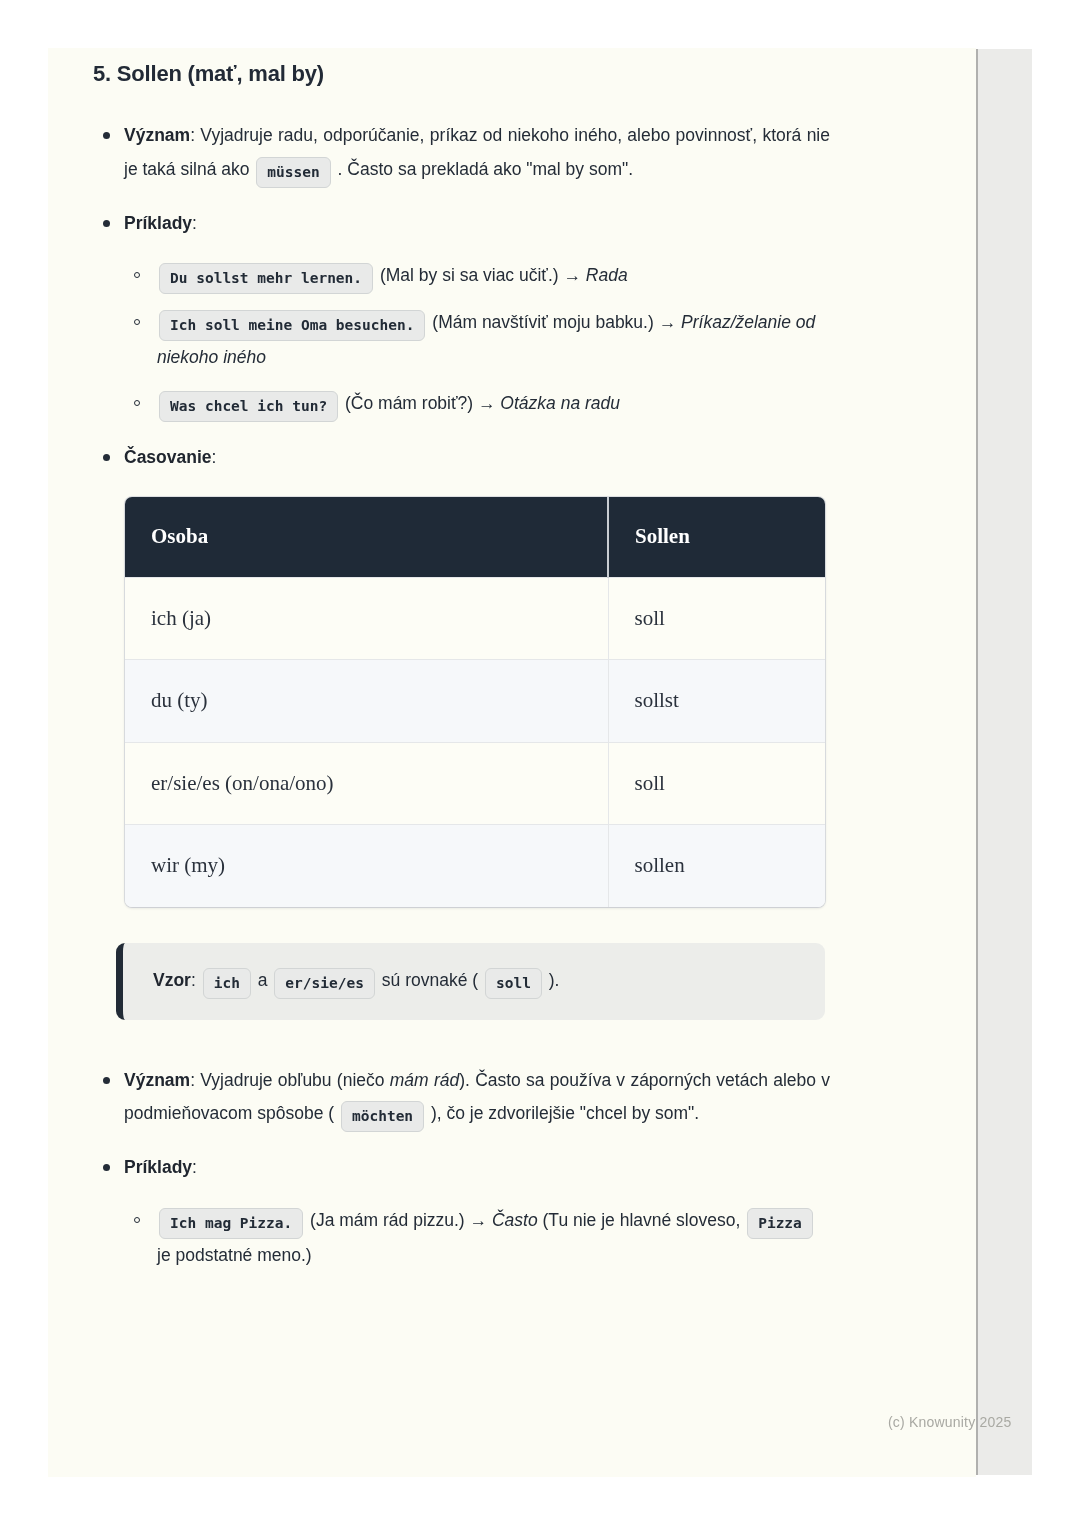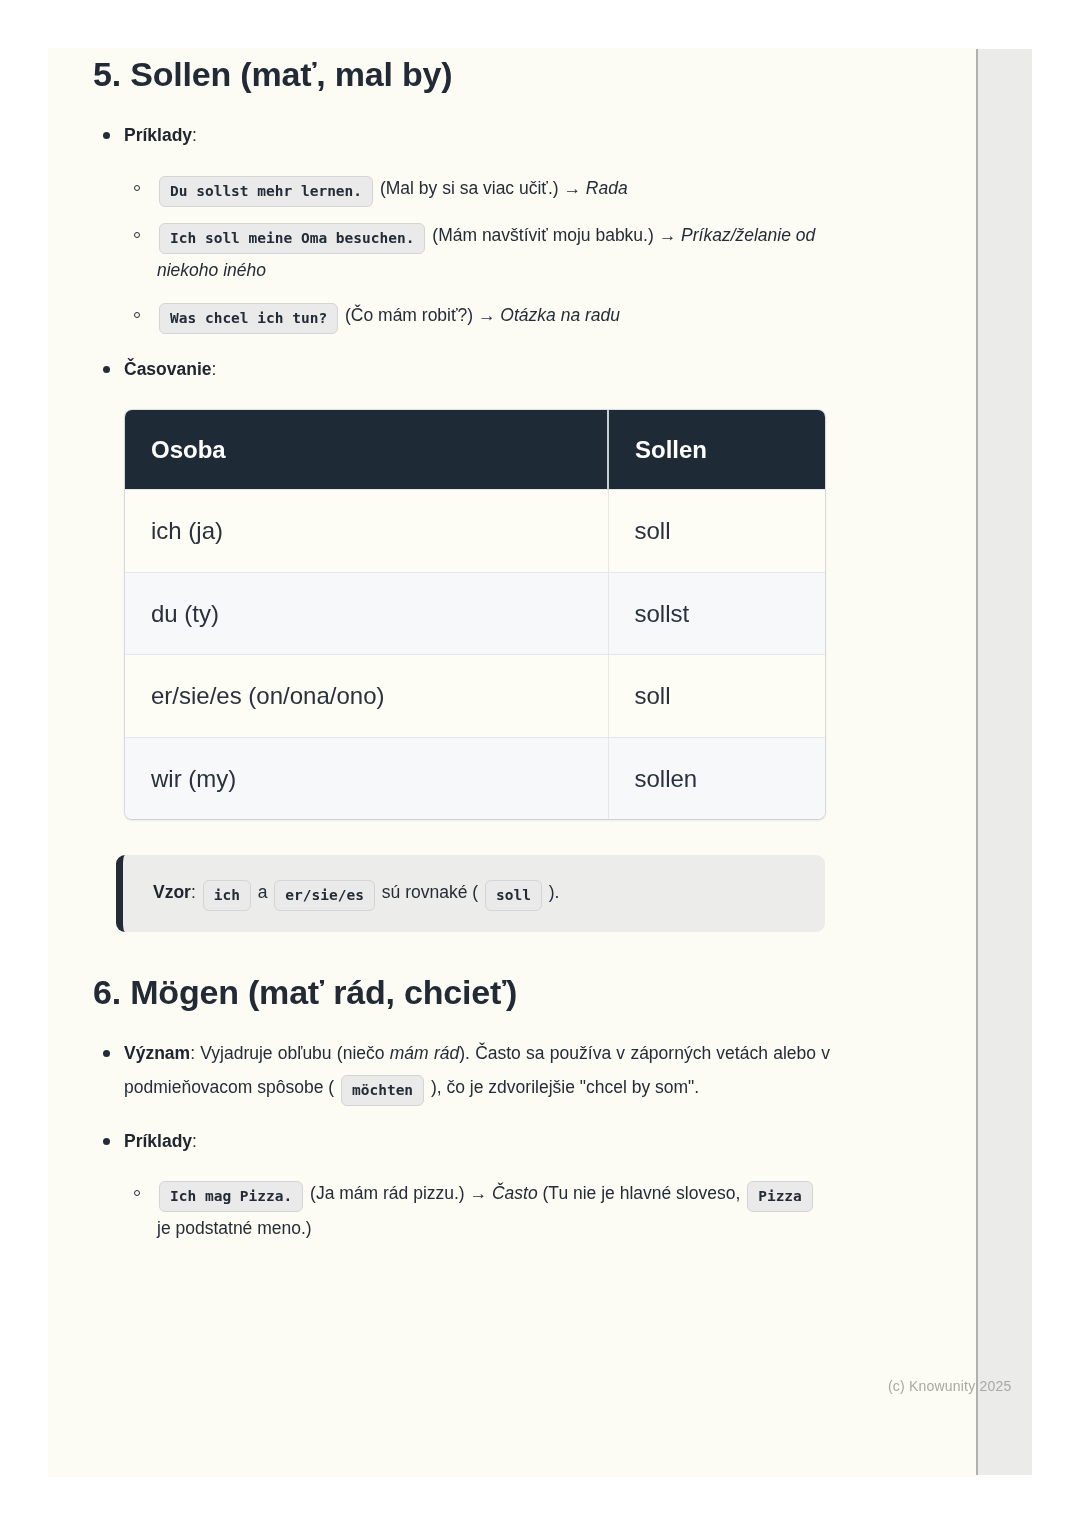--- a/index.html
+++ b/index.html
@@ -24,36 +24,36 @@
   .scroll-strip {
     position: absolute;
     left: 976px; top: 49px;
     width: 56px; height: 1426px;
     background: #ebebe9;
     border-left: 2px solid #b0b0ae;
   }
 
   .watermark {
     position: absolute;
-    left: 888px; top: 1378px;
+    left: 888px; top: 1414px;
     font-size: 14px;
     color: #a9a9a3;
     letter-spacing: 0.2px;
     z-index: 5;
   }
 
   .content {
     padding: 10px 146px 0 45px;
     font-size: 17.5px;
     line-height: 33.5px;
   }
 
   h2 {
     margin: 0 0 29px 0;
-    font-size: 34px;
+    font-size: 22px;
     line-height: 32px;
     font-weight: 700;
     color: #222a36;
     letter-spacing: -0.2px;
   }
   h2.h-second { margin-top: 0; }
 
   ul.top-list {
     list-style: none;
     margin: 0; padding: 0 0 0 31px;
@@ -112,21 +112,22 @@
     width: 700px;
     margin: 23px 0 36px 32px;
     border-radius: 7px;
     overflow: hidden;
     box-shadow: 0 1px 3px rgba(16,24,40,0.14), 0 0 0 1px #e2e4e6;
     background: #fdfdf6;
   }
   table.conj {
     width: 100%;
     border-collapse: collapse;
-    font-size: 24px;
+    font-size: 21px;
+    font-family: Liberation Serif, serif;
   }
   table.conj th {
     background: #1f2a37;
     color: #ffffff;
     font-weight: 700;
     text-align: left;
     padding: 23px 26px;
   }
   table.conj th + th { border-left: 2px solid #c9cdd2; }
   table.conj td {
@@ -150,20 +151,24 @@
 </style>
 </head>
 <body>
 
 <div class="page">
   <div class="content">
 
     <h2>5. Sollen (mať, mal by)</h2>
 
     <ul class="top-list">
+      <li class="top-li">
+        <span class="marker dot"></span>
+        <div class="para justify"><strong>Význam</strong>: Vyjadruje radu, odporúčanie, príkaz od niekoho iného, alebo povinnosť, ktorá nie je taká silná ako <span class="chip">müssen</span> . Často sa prekladá ako "mal by som".</div>
+      </li>
       <li class="top-li">
         <span class="marker dot"></span>
         <div class="para"><strong>Príklady</strong>:</div>
         <ul class="sub-list">
             <li class="sub-li">
               <span class="marker circ"></span>
               <div class="para"><span class="chip">Du sollst mehr lernen.</span> (Mal by si sa viac učiť.) → <em>Rada</em></div>
             </li>
             <li class="sub-li">
               <span class="marker circ"></span>
@@ -207,21 +212,20 @@
               <td>sollen</td>
             </tr>
           </tbody>
       </table>
     </div>
 
     <div class="callout">
       <div class="para"><strong>Vzor</strong>: <span class="chip">ich</span> a <span class="chip">er/sie/es</span> sú rovnaké ( <span class="chip">soll</span> ).</div>
     </div>
 
-    <h2 class="h-second">6. Mögen (mať rád, chcieť)</h2>
 
     <ul class="top-list">
       <li class="top-li">
         <span class="marker dot"></span>
         <div class="para justify"><strong>Význam</strong>: Vyjadruje obľubu (niečo <em>mám rád</em>). Často sa používa v záporných vetách alebo v podmieňovacom spôsobe ( <span class="chip">möchten</span> ), čo je zdvorilejšie "chcel by som".</div>
       </li>
       <li class="top-li">
         <span class="marker dot"></span>
         <div class="para"><strong>Príklady</strong>:</div>
         <ul class="sub-list">

